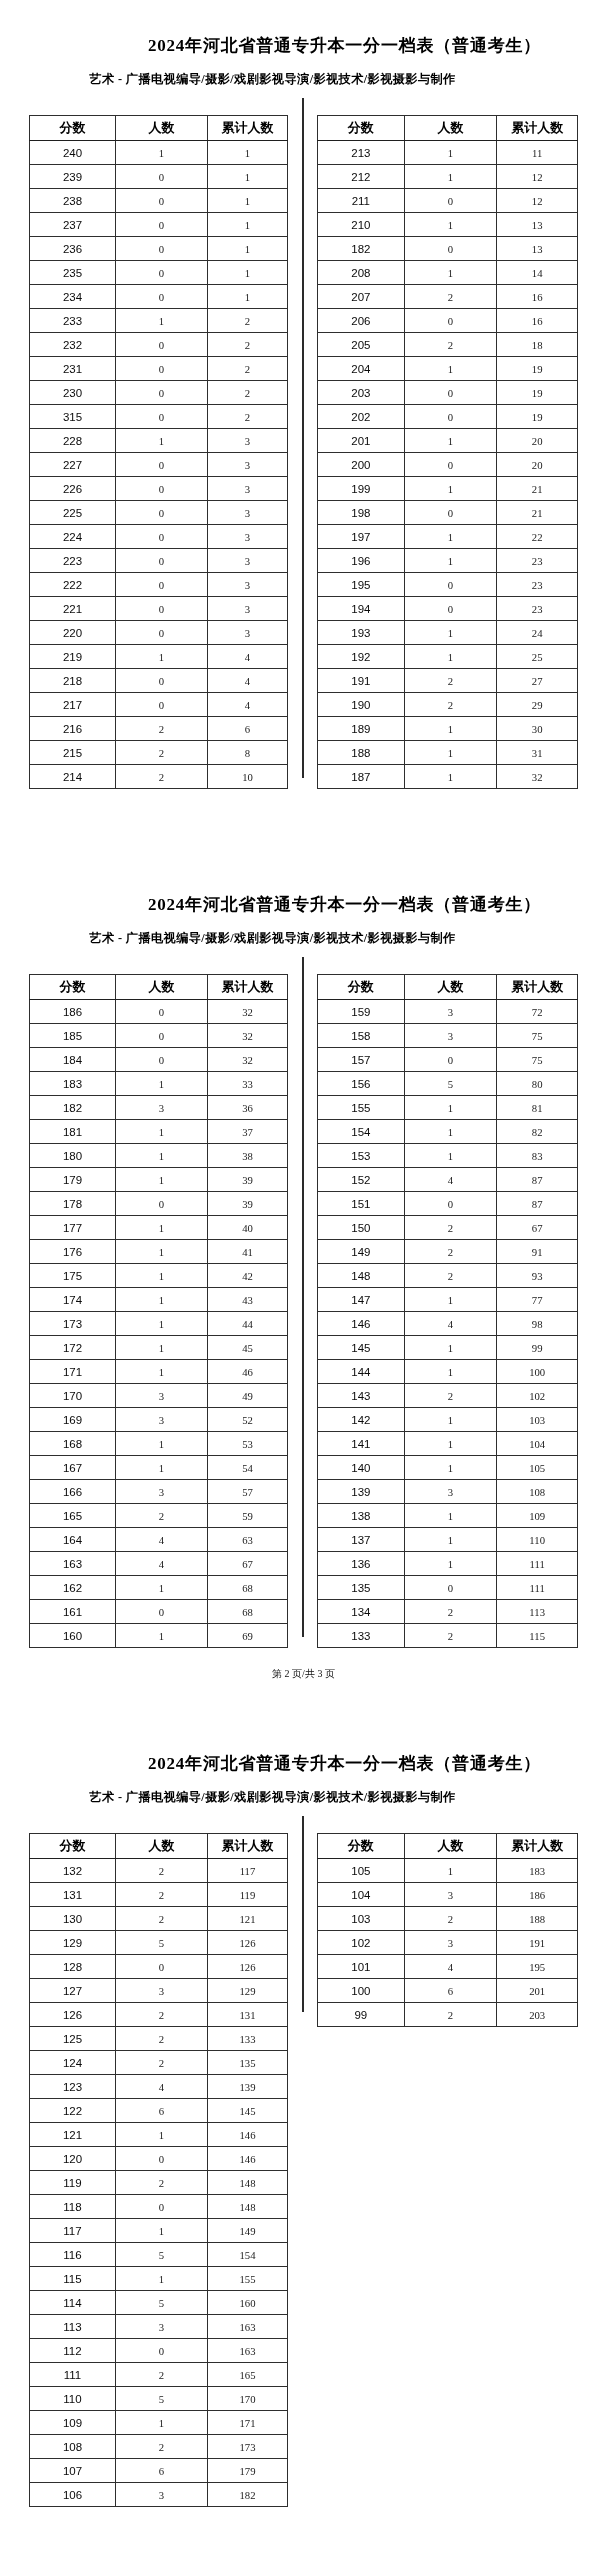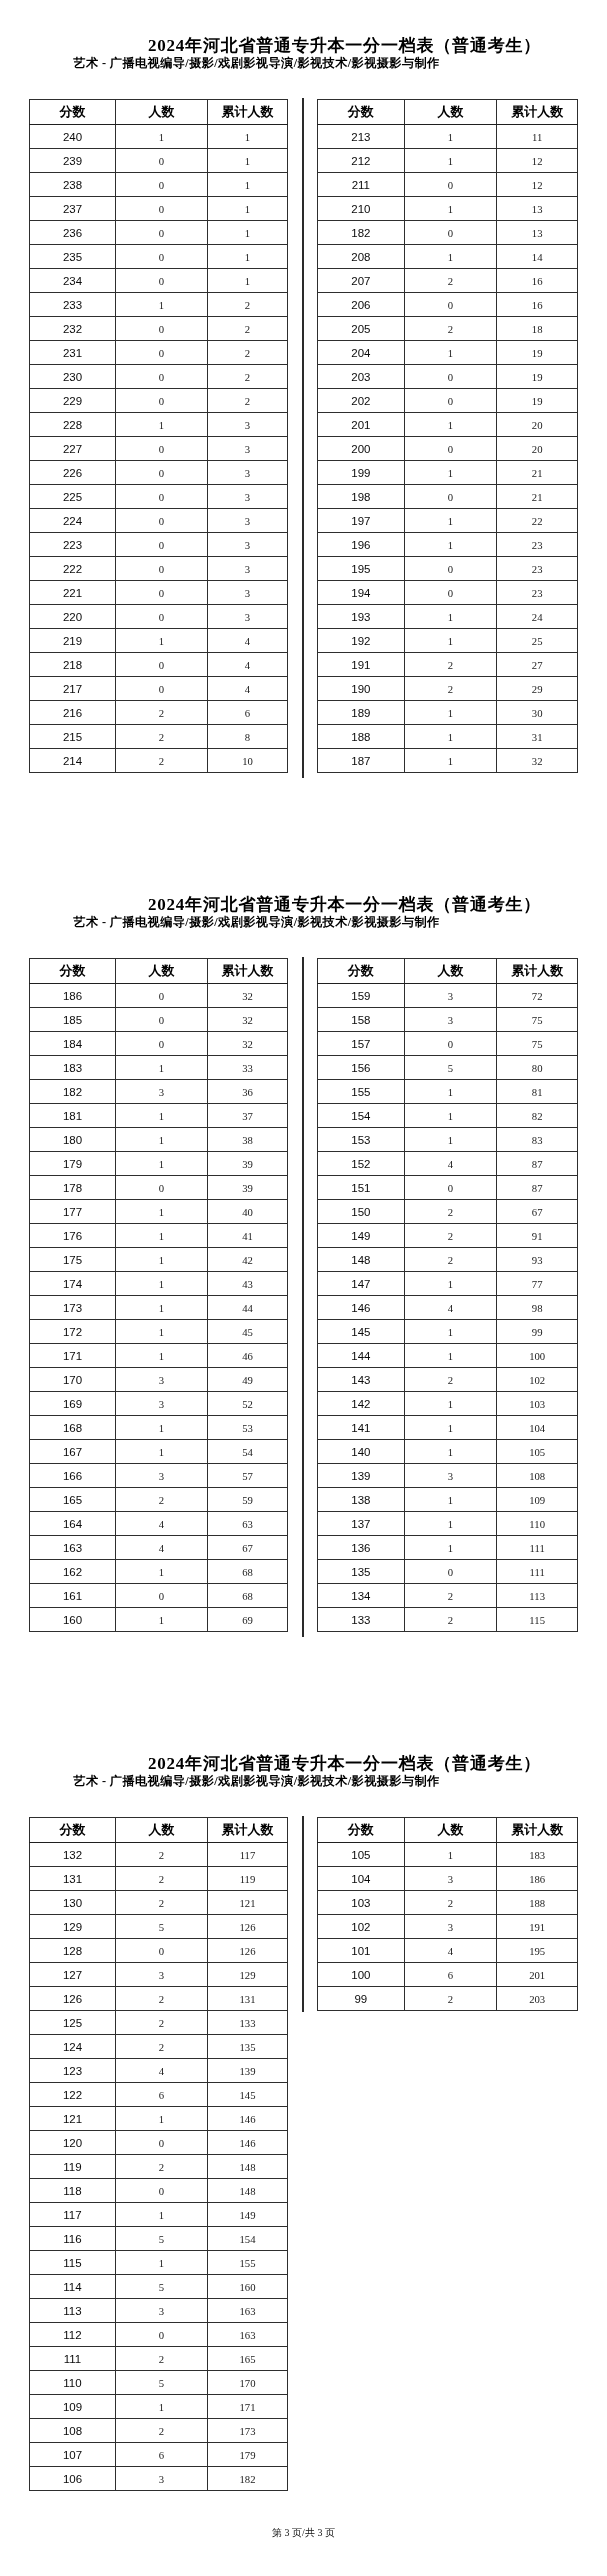--- a/index.html
+++ b/index.html
@@ -17,26 +17,26 @@
   }
   .title {
     position:absolute; top:34px; left:0; width:607px;
     margin:0; text-align:center;
     font-size:17px; font-weight:bold; letter-spacing:0.8px;
     font-family:"Liberation Serif", serif;
     padding-left:41px;
   }
   .subtitle {
     position:absolute; top:55px; left:0; width:513px;
-    margin:0; text-align:center;
+    margin:16px; text-align:center;
     font-size:12.2px; font-weight:bold; letter-spacing:0.4px;
     font-family:"Liberation Serif", serif;
   }
   table.score-table {
-    position:absolute; top:99px;
+    position:absolute; top:115px;
     border-collapse:collapse;
     table-layout:fixed;
     border:1.5px solid #1f1f1f;
   }
   table.score-table.left  { left:29px;  width:258px; }
   table.score-table.right { left:317px; width:261px; }
   .score-table th, .score-table td {
     border:0.8px solid #2e2e2e;
     text-align:center; vertical-align:middle;
     padding:0; overflow:hidden; white-space:nowrap;
@@ -142,21 +142,21 @@
           <td class="score">231</td>
           <td class="count">0</td>
           <td class="count">2</td>
         </tr>
         <tr>
           <td class="score">230</td>
           <td class="count">0</td>
           <td class="count">2</td>
         </tr>
         <tr>
-          <td class="score">229</td>
+          <td class="score">315</td>
           <td class="count">0</td>
           <td class="count">2</td>
         </tr>
         <tr>
           <td class="score">228</td>
           <td class="count">1</td>
           <td class="count">3</td>
         </tr>
         <tr>
           <td class="score">227</td>
@@ -682,20 +682,21 @@
           <td class="count">2</td>
           <td class="count">113</td>
         </tr>
         <tr>
           <td class="score">133</td>
           <td class="count">2</td>
           <td class="count">115</td>
         </tr>
       </tbody>
     </table>
+  <div class="footer">第 2 页/共 3 页</div>
 </section>
 
 <section class="page page-3">
   <h1 class="title">2024年河北省普通专升本一分一档表（普通考生）</h1>
   <h2 class="subtitle">艺术 - 广播电视编导/摄影/戏剧影视导演/影视技术/影视摄影与制作</h2>
   <div class="divider"></div>
   <table class="score-table left">
       <colgroup>
         <col class="col-score">
         <col class="col-count">
@@ -890,15 +891,14 @@
           <td class="count">6</td>
           <td class="count">201</td>
         </tr>
         <tr>
           <td class="score">99</td>
           <td class="count">2</td>
           <td class="count">203</td>
         </tr>
       </tbody>
     </table>
-  <div class="footer">第 3 页/共 3 页</div>
 </section>
 
 
 </body></html>

